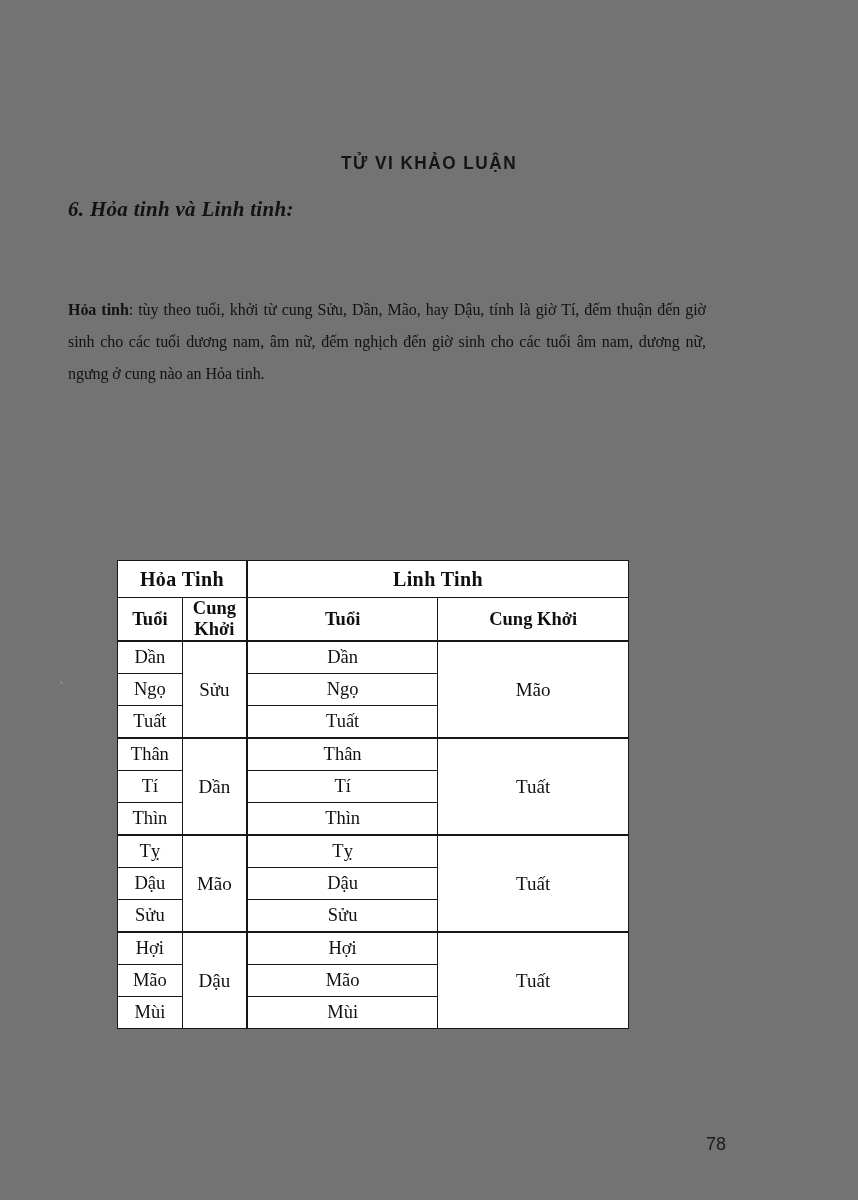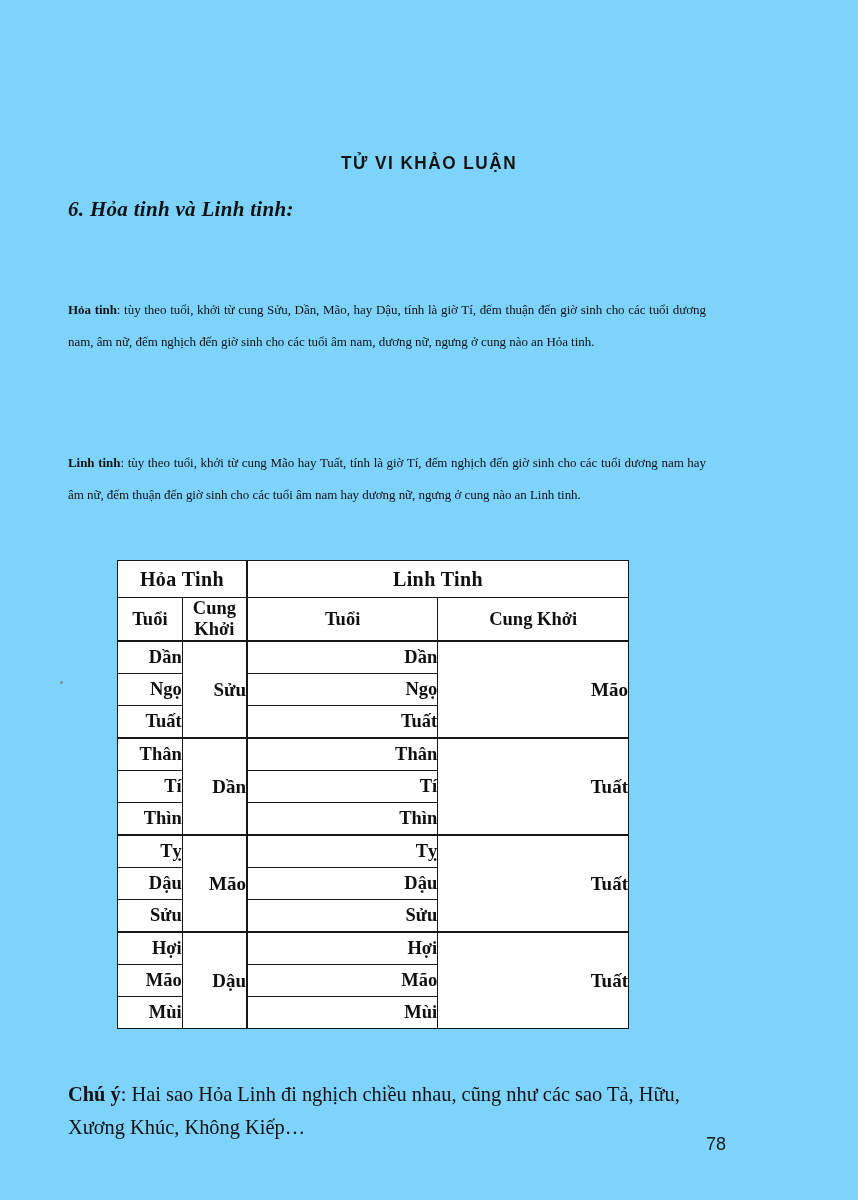--- a/index.html
+++ b/index.html
@@ -9,21 +9,21 @@
   }
   body {
     font-family: "Liberation Serif", "DejaVu Serif", serif;
     color: #111111;
   }
 
   #page {
     position: relative;
     width: 858px;
     height: 1200px;
-    background: #7dd3fc;
+    background: #737373;
     overflow: hidden;
   }
 
   
   .running-head {
     position: absolute;
     top: 152px;
     left: 0;
     width: 858px;
     text-align: center;
@@ -46,21 +46,21 @@
     font-size: 21px;
     letter-spacing: 0.3px;
     color: #121212;
   }
 
   
   .para {
     position: absolute;
     left: 68px;
     width: 638px;
-    font-size: 13px;
+    font-size: 16px;
     line-height: 32.2px;
     text-align: justify;
     color: #121212;
     letter-spacing: -0.05px;
     margin-top: 23px;
   }
   .para .lead {
     font-weight: bold;
   }
   #para-hoa { top: 271px; }
@@ -89,22 +89,21 @@
     font-size: 20px;
     letter-spacing: 0.4px;
   }
   #star-table .col-head th {
     height: 32px;
     font-size: 18.5px;
   }
   #star-table tbody td {
     height: 31px;
     font-size: 18.5px;
-    font-weight: bold;
-    text-align: right;
+    font-weight: normal;
   }
   #star-table td.cung {
     font-size: 19px;
   }
   .c-tuoi-a { width: 128px; }
   .c-cung-a { width: 132px; }
   .c-tuoi-b { width: 128px; }
   .c-cung-b { width: 124px; }
   
   #star-table .blockdiv-left { border-left-width: 2.6px; }
@@ -148,21 +147,20 @@
 <body>
 
 <div id="page">
 
   <div class="running-head">TỬ VI KHẢO LUẬN</div>
 
   <div class="section-title">6. Hỏa tinh và Linh tinh:</div>
 
   <p class="para" id="para-hoa"><span class="lead">Hỏa tinh</span><span>: tùy theo tuổi, khởi từ cung Sửu, Dần, Mão, hay Dậu, tính là giờ Tí, đếm thuận đến giờ sinh cho các tuổi dương nam, âm nữ, đếm nghịch đến giờ sinh cho các tuổi âm nam, dương nữ, ngưng ở cung nào an Hỏa tinh.</span></p>
 
-  <p class="para" id="para-linh"><span class="lead">Linh tinh</span><span>: tùy theo tuổi, khởi từ cung Mão hay Tuất, tính là giờ Tí, đếm nghịch đến giờ sinh cho các tuổi dương nam hay âm nữ, đếm thuận đến giờ sinh cho các tuổi âm nam hay dương nữ, ngưng ở cung nào an Linh tinh.</span></p>
 
   <div class="speck"></div>
 
   <table id="star-table">
     <thead>
       <tr class="grp-head">
         <th colspan="2" class="c-tuoi-a">Hỏa Tinh</th>
         <th colspan="2" class="blockdiv-left">Linh Tinh</th>
       </tr>
       <tr class="col-head">
@@ -230,17 +228,16 @@
         <td class="blockdiv-left">Mão</td>
       </tr>
       <tr>
         <td>Mùi</td>
         <td class="blockdiv-left">Mùi</td>
       </tr>
 
     </tbody>
   </table>
 
-  <p id="note"><span class="lead">Chú ý</span><span>: Hai sao Hỏa Linh đi nghịch chiều nhau, cũng như các sao Tả, Hữu, Xương Khúc, Không Kiếp…</span></p>
 
   <div id="folio">78</div>
 
 </div>
 
 </body></html>

